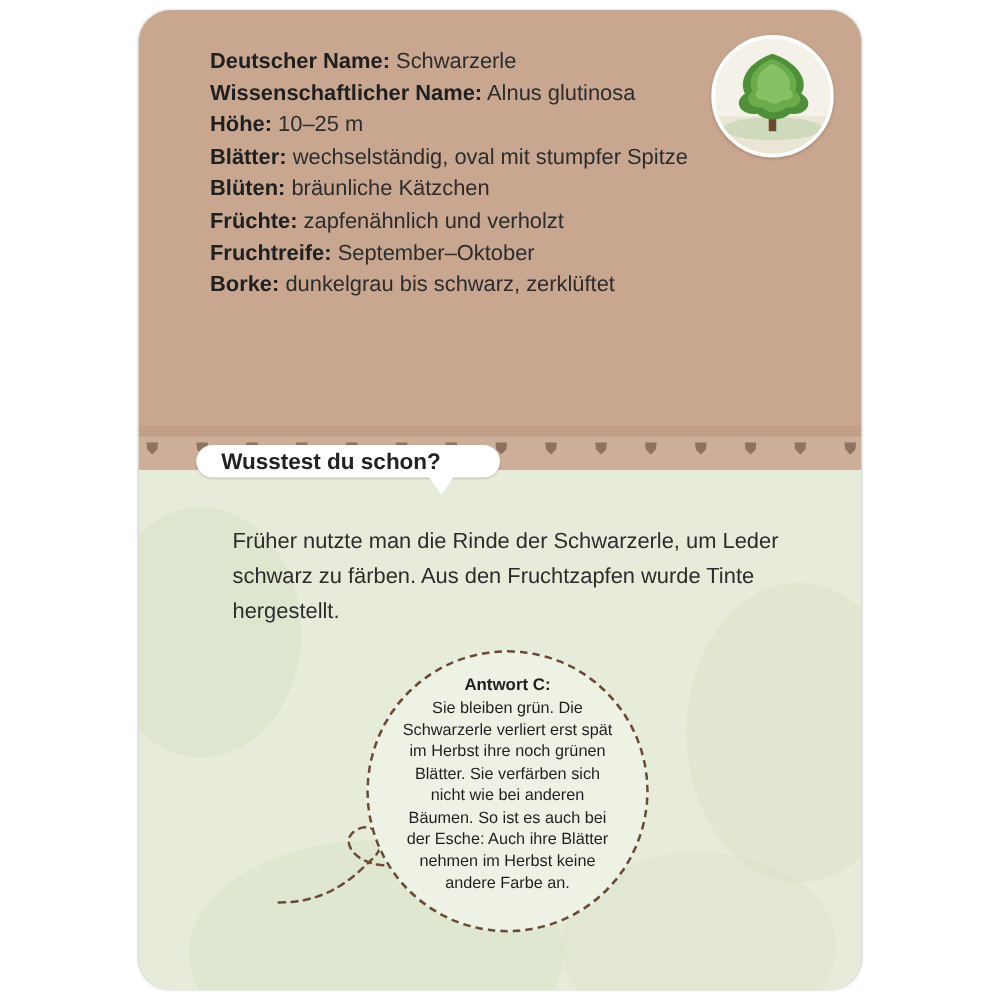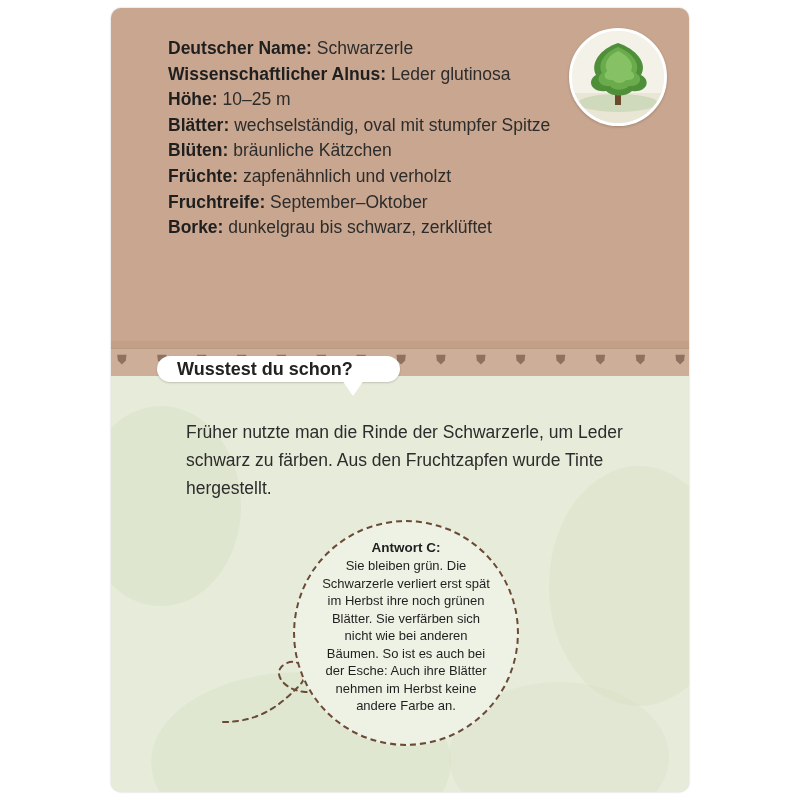--- a/index.html
+++ b/index.html
@@ -10,21 +10,21 @@
     background: #ffffff;
     font-family: "Liberation Sans", sans-serif;
   }
 
   #card {
     position: absolute;
     left: 111px;
     top: 8px;
     width: 578px;
     height: 784px;
-    border-radius: 10px;
+    border-radius: 26px;
     overflow: hidden;
     background: #e6ecdb;
     box-shadow: 0 0 2px rgba(0,0,0,0.25);
   }
 
   
   .top-panel {
     position: absolute;
     left: 0; top: 0;
     width: 100%;
@@ -208,22 +208,22 @@
         <path d="M46 20 C37 24 31 32 35 40 C30 44 33 50 41 49 C44 53 51 53 54 49 C62 50 65 44 59 40 C63 32 55 24 46 20 Z" fill="#86c265"></path>
       </svg>
     </div>
 
     <div class="facts">
       <div class="fact">
         <span class="lbl">Deutscher Name:</span>
         <span>Schwarzerle</span>
       </div>
       <div class="fact">
-        <span class="lbl">Wissenschaftlicher Alnus:</span>
-        <span>Leder glutinosa</span>
+        <span class="lbl">Wissenschaftlicher Name:</span>
+        <span>Alnus glutinosa</span>
       </div>
       <div class="fact">
         <span class="lbl">Höhe:</span>
         <span>10–25 m</span>
       </div>
       <div class="fact">
         <span class="lbl">Blätter:</span>
         <span>wechselständig, oval mit stumpfer Spitze</span>
       </div>
       <div class="fact">

